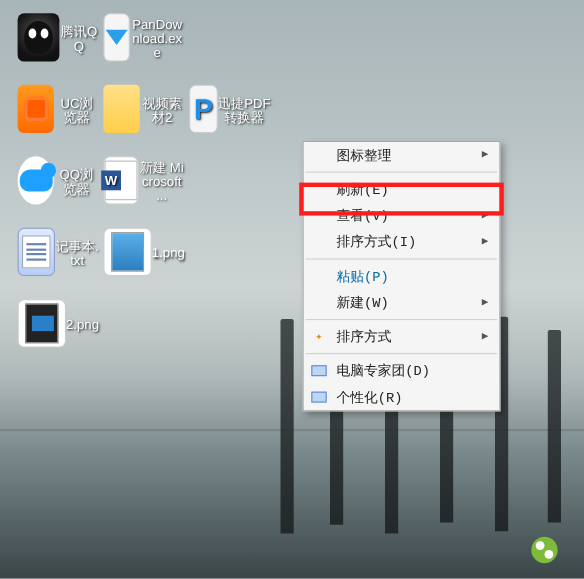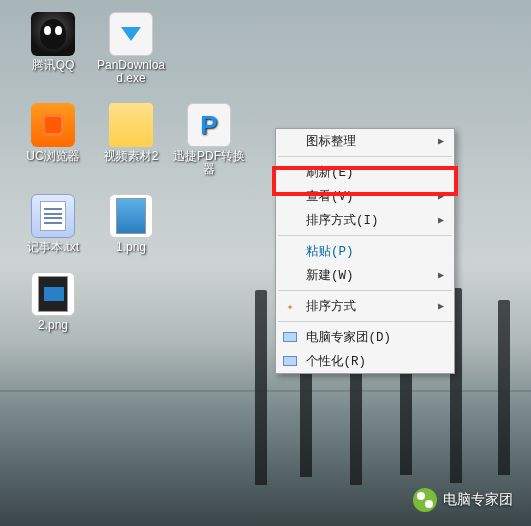--- a/index.html
+++ b/index.html
@@ -45,21 +45,21 @@
   
   .desktop {
     position: absolute;
     top: 0; left: 0;
     padding: 8px 0 0 14px;
   }
   .icon-row { display: flex; }
   .di {
     width: 78px;
     display: flex;
-    flex-direction: column;
+    flex-direction: row;
     align-items: center;
     text-align: center;
     color: #fff;
     font-size: 12px;
     line-height: 13px;
     text-shadow: 1px 1px 2px rgba(0,0,0,0.9);
     cursor: pointer;
     padding: 4px 2px;
     margin-bottom: 10px;
   }
@@ -206,20 +206,34 @@
       </div>
       <div class="di">
         <div class="ic pdf">
           <span class="pdf-p">P</span>
         </div>
         <div class="lbl">迅捷PDF转换器</div>
       </div>
     </div>
     <div class="icon-row">
       <div class="di">
+        <div class="ic qqb">
+          <div class="qqb-cloud"></div>
+        </div>
+        <div class="lbl">QQ浏览器</div>
+      </div>
+      <div class="di">
+        <div class="ic word">
+          <div class="word-w"></div>
+        </div>
+        <div class="lbl">新建 Microsoft ...</div>
+      </div>
+    </div>
+    <div class="icon-row">
+      <div class="di">
         <div class="ic txt">
           <div class="txt-lines">
             <span></span>
             <span></span>
             <span></span>
             <span></span>
           </div>
         </div>
         <div class="lbl">记事本.txt</div>
       </div>
@@ -283,14 +297,13 @@
         <span class="mi-pers"></span>
       </span>
       <span>个性化(R)</span>
     </div>
   </div>
 
 <div class="hl"></div>
 
 <div class="wm">
   <span class="wicon"></span>
-  <span>电脑专家团</span>
 </div>
 
 </body></html>

